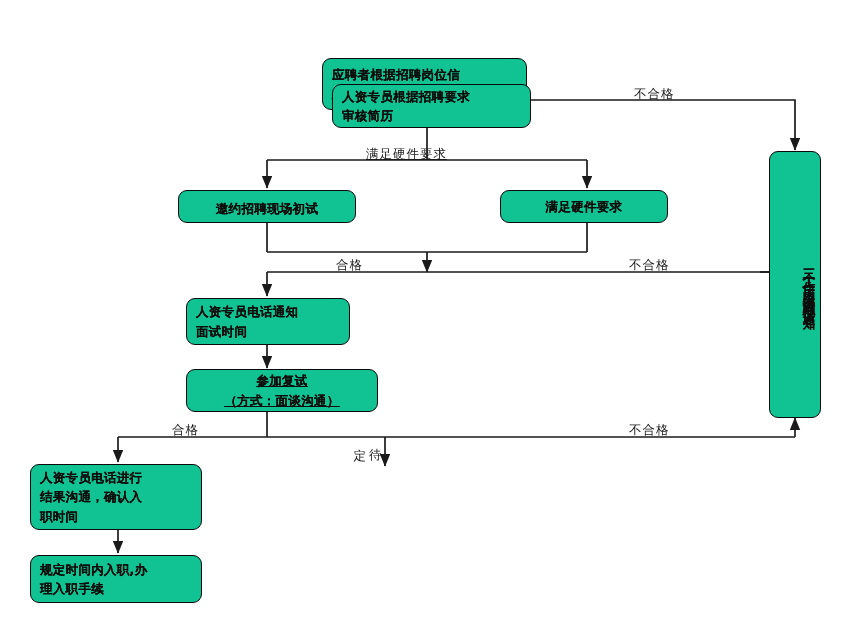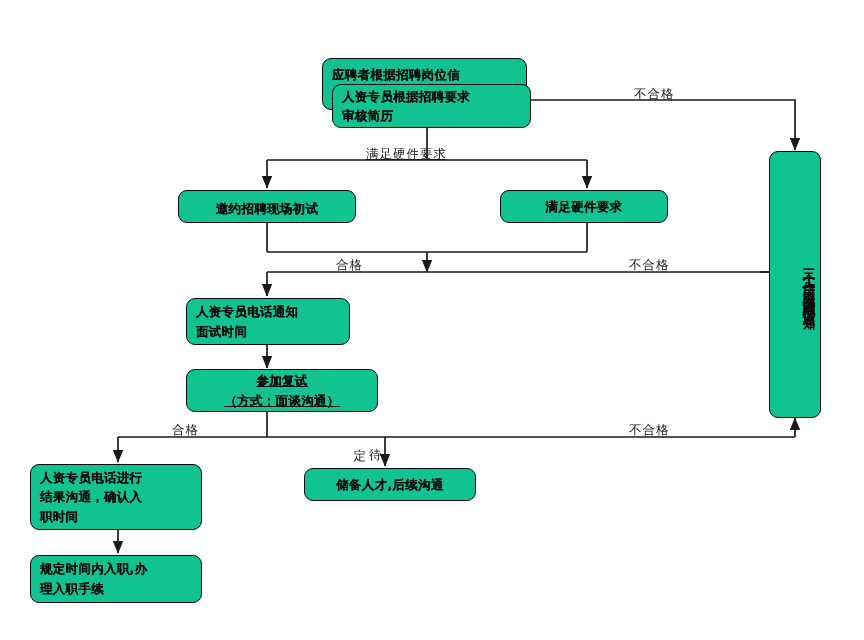--- a/index.html
+++ b/index.html
@@ -128,28 +128,25 @@
     <span class="txt">参加复试
 （方式：面谈沟通）</span>
   </div>
 
   <div class="node left" style="left:30px;top:464px;width:172px;height:66px;">
     <span class="txt">人资专员电话进行
 结果沟通，确认入
 职时间</span>
   </div>
 
-  <div class="node left" style="left:30px;top:555px;width:172px;height:48px;align-items:flex-end;">
+  <div class="node left" style="left:30px;top:555px;width:172px;height:48px;">
     <span class="txt">规定时间内入职,办
 理入职手续</span>
   </div>
 
-  <div class="node center" style="left:304px;top:468px;width:172px;height:33px;">
-    <span class="txt">储备人才,后续沟通</span>
-  </div>
 
   <div class="node vertical" style="left:769px;top:151px;width:52px;height:267px;">
     <span class="txt">三个工作日内未得到电话通知</span>
   </div>
 
   <div class="elabel" style="left:634px;top:86px;">不合格</div>
 
   <div class="elabel" style="left:366px;top:146px;text-decoration:underline;">满足硬件要求</div>
 
   <div class="elabel" style="left:336px;top:257px;">合格</div>

